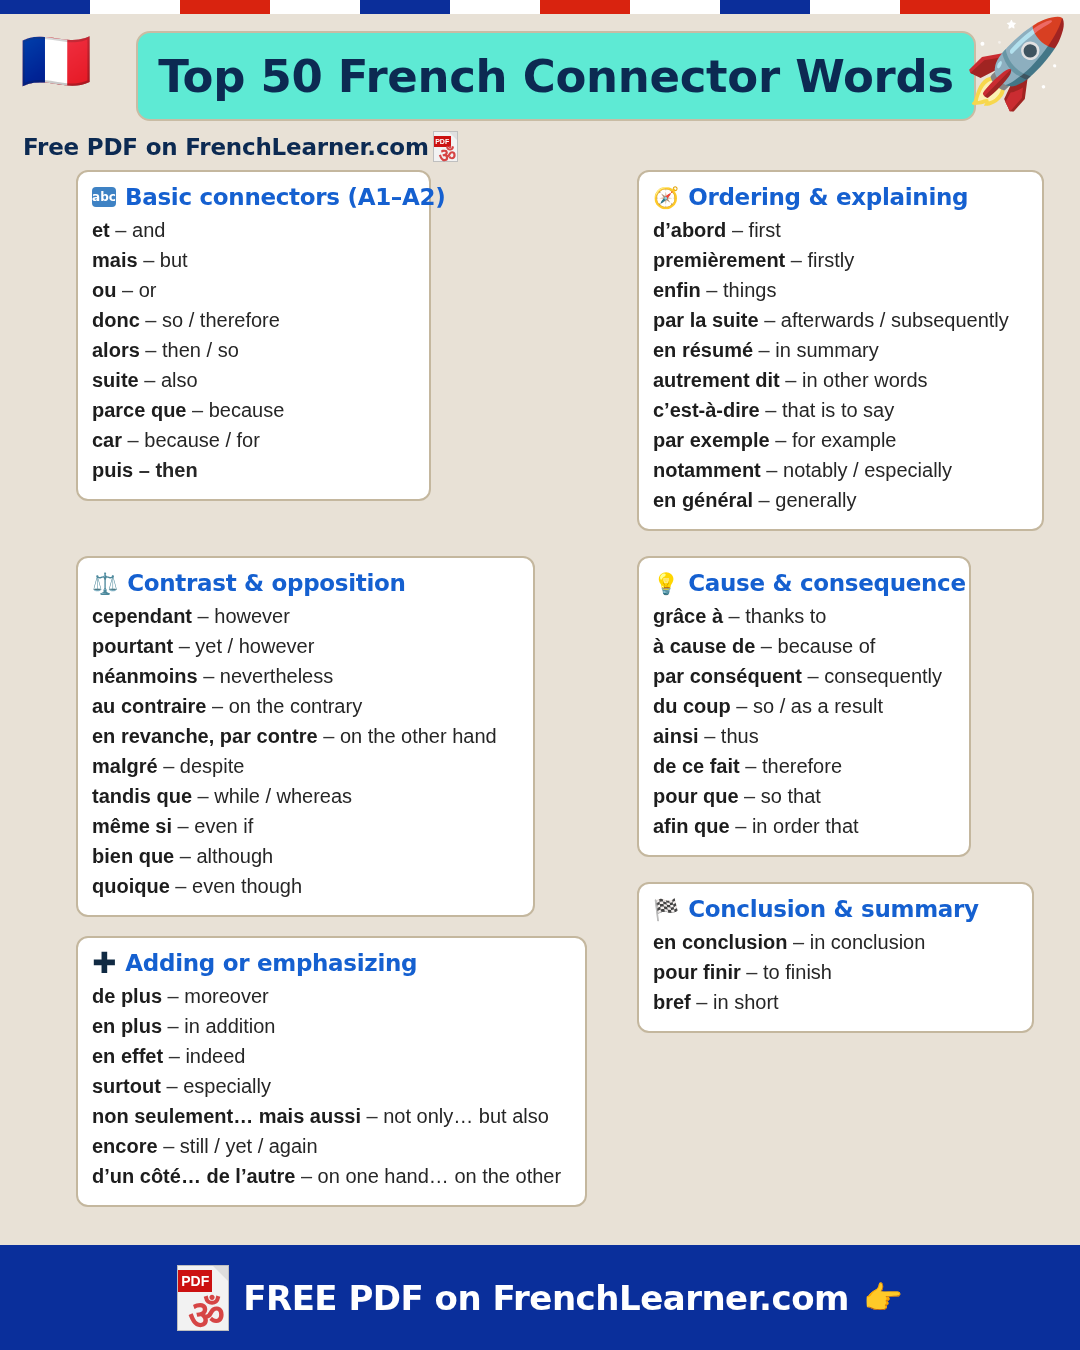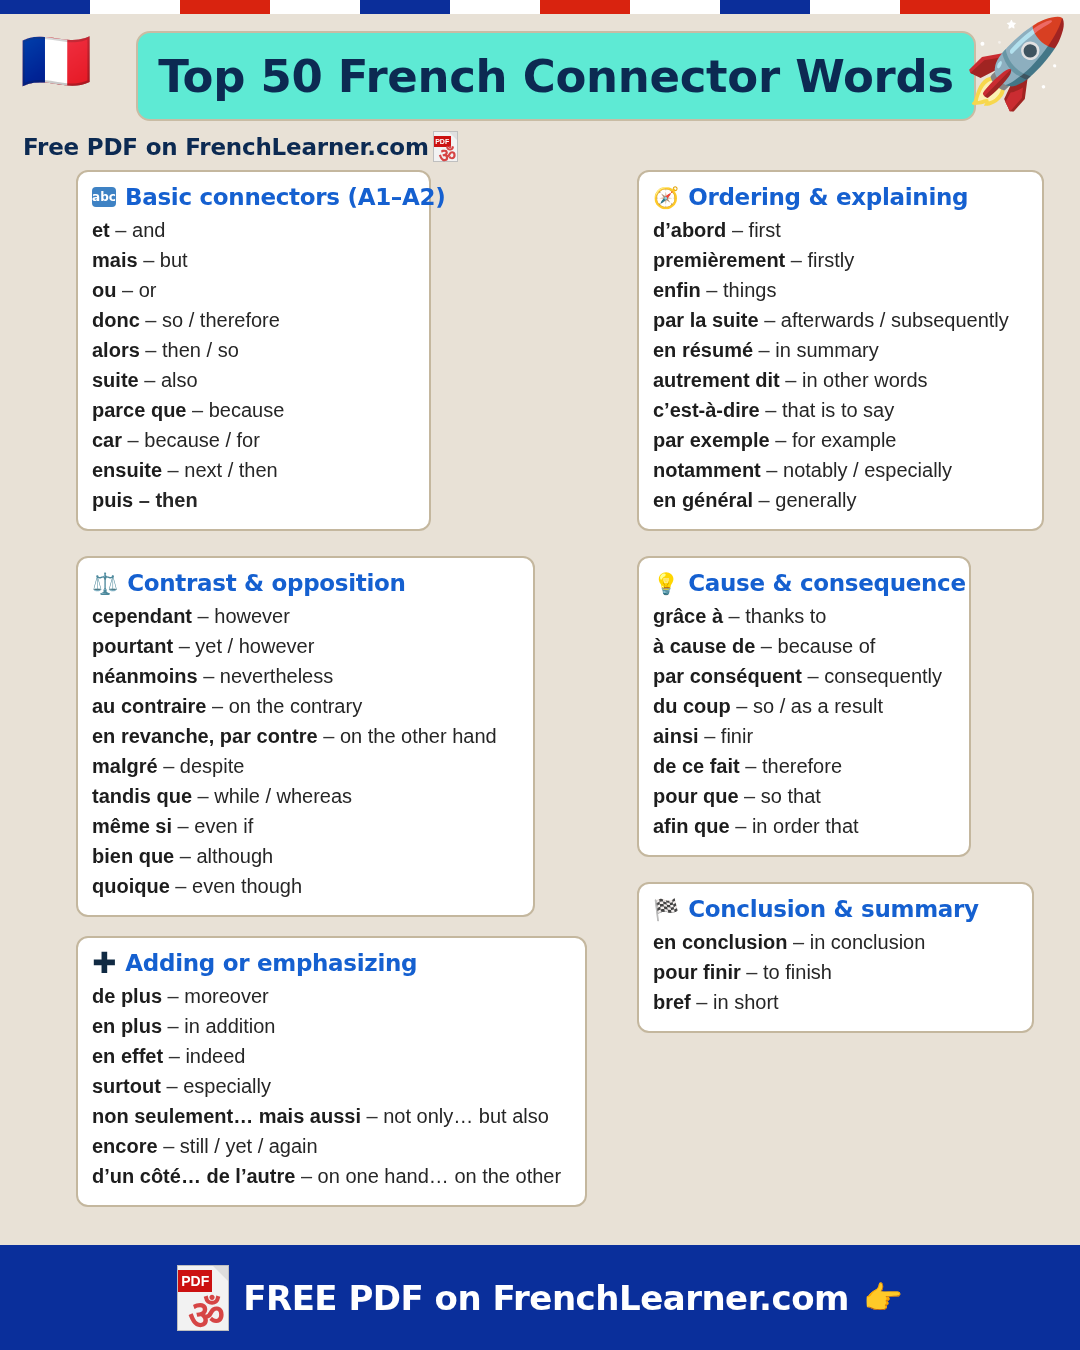--- a/index.html
+++ b/index.html
@@ -265,21 +265,20 @@
       <span class="head-title">Basic connectors (A1–A2)</span>
     </div>
     <div class="entry"><span class="fr">et</span><span class="sep"> – </span><span class="en">and</span></div>
     <div class="entry"><span class="fr">mais</span><span class="sep"> – </span><span class="en">but</span></div>
     <div class="entry"><span class="fr">ou</span><span class="sep"> – </span><span class="en">or</span></div>
     <div class="entry"><span class="fr">donc</span><span class="sep"> – </span><span class="en">so / therefore</span></div>
     <div class="entry"><span class="fr">alors</span><span class="sep"> – </span><span class="en">then / so</span></div>
     <div class="entry"><span class="fr">suite</span><span class="sep"> – </span><span class="en">also</span></div>
     <div class="entry"><span class="fr">parce que</span><span class="sep"> – </span><span class="en">because</span></div>
     <div class="entry"><span class="fr">car</span><span class="sep"> – </span><span class="en">because / for</span></div>
-    <div class="entry"><span class="fr">ensuite</span><span class="sep"> – </span><span class="en">next / then</span></div>
     <div class="entry all-bold"><span class="fr">puis</span><span class="sep"> – </span><span class="en">then</span></div>
   </div>
 <div class="card" id="card-ordering">
     <div class="card-head">
       <span class="head-icon">🧭</span>
       <span class="head-title">Ordering &amp; explaining</span>
     </div>
     <div class="entry"><span class="fr">d’abord</span><span class="sep"> – </span><span class="en">first</span></div>
     <div class="entry"><span class="fr">premièrement</span><span class="sep"> – </span><span class="en">firstly</span></div>
     <div class="entry"><span class="fr">enfin</span><span class="sep"> – </span><span class="en">things</span></div>
@@ -309,21 +308,21 @@
   </div>
 <div class="card" id="card-cause">
     <div class="card-head">
       <span class="head-icon">💡</span>
       <span class="head-title">Cause &amp; consequence</span>
     </div>
     <div class="entry"><span class="fr">grâce à</span><span class="sep"> – </span><span class="en">thanks to</span></div>
     <div class="entry"><span class="fr">à cause de</span><span class="sep"> – </span><span class="en">because of</span></div>
     <div class="entry"><span class="fr">par conséquent</span><span class="sep"> – </span><span class="en">consequently</span></div>
     <div class="entry"><span class="fr">du coup</span><span class="sep"> – </span><span class="en">so / as a result</span></div>
-    <div class="entry"><span class="fr">ainsi</span><span class="sep"> – </span><span class="en">finir</span></div>
+    <div class="entry"><span class="fr">ainsi</span><span class="sep"> – </span><span class="en">thus</span></div>
     <div class="entry"><span class="fr">de ce fait</span><span class="sep"> – </span><span class="en">therefore</span></div>
     <div class="entry"><span class="fr">pour que</span><span class="sep"> – </span><span class="en">so that</span></div>
     <div class="entry"><span class="fr">afin que</span><span class="sep"> – </span><span class="en">in order that</span></div>
   </div>
 <div class="card" id="card-conclusion">
     <div class="card-head">
       <span class="head-icon">🏁</span>
       <span class="head-title">Conclusion &amp; summary</span>
     </div>
     <div class="entry"><span class="fr">en conclusion</span><span class="sep"> – </span><span class="en">in conclusion</span></div>

